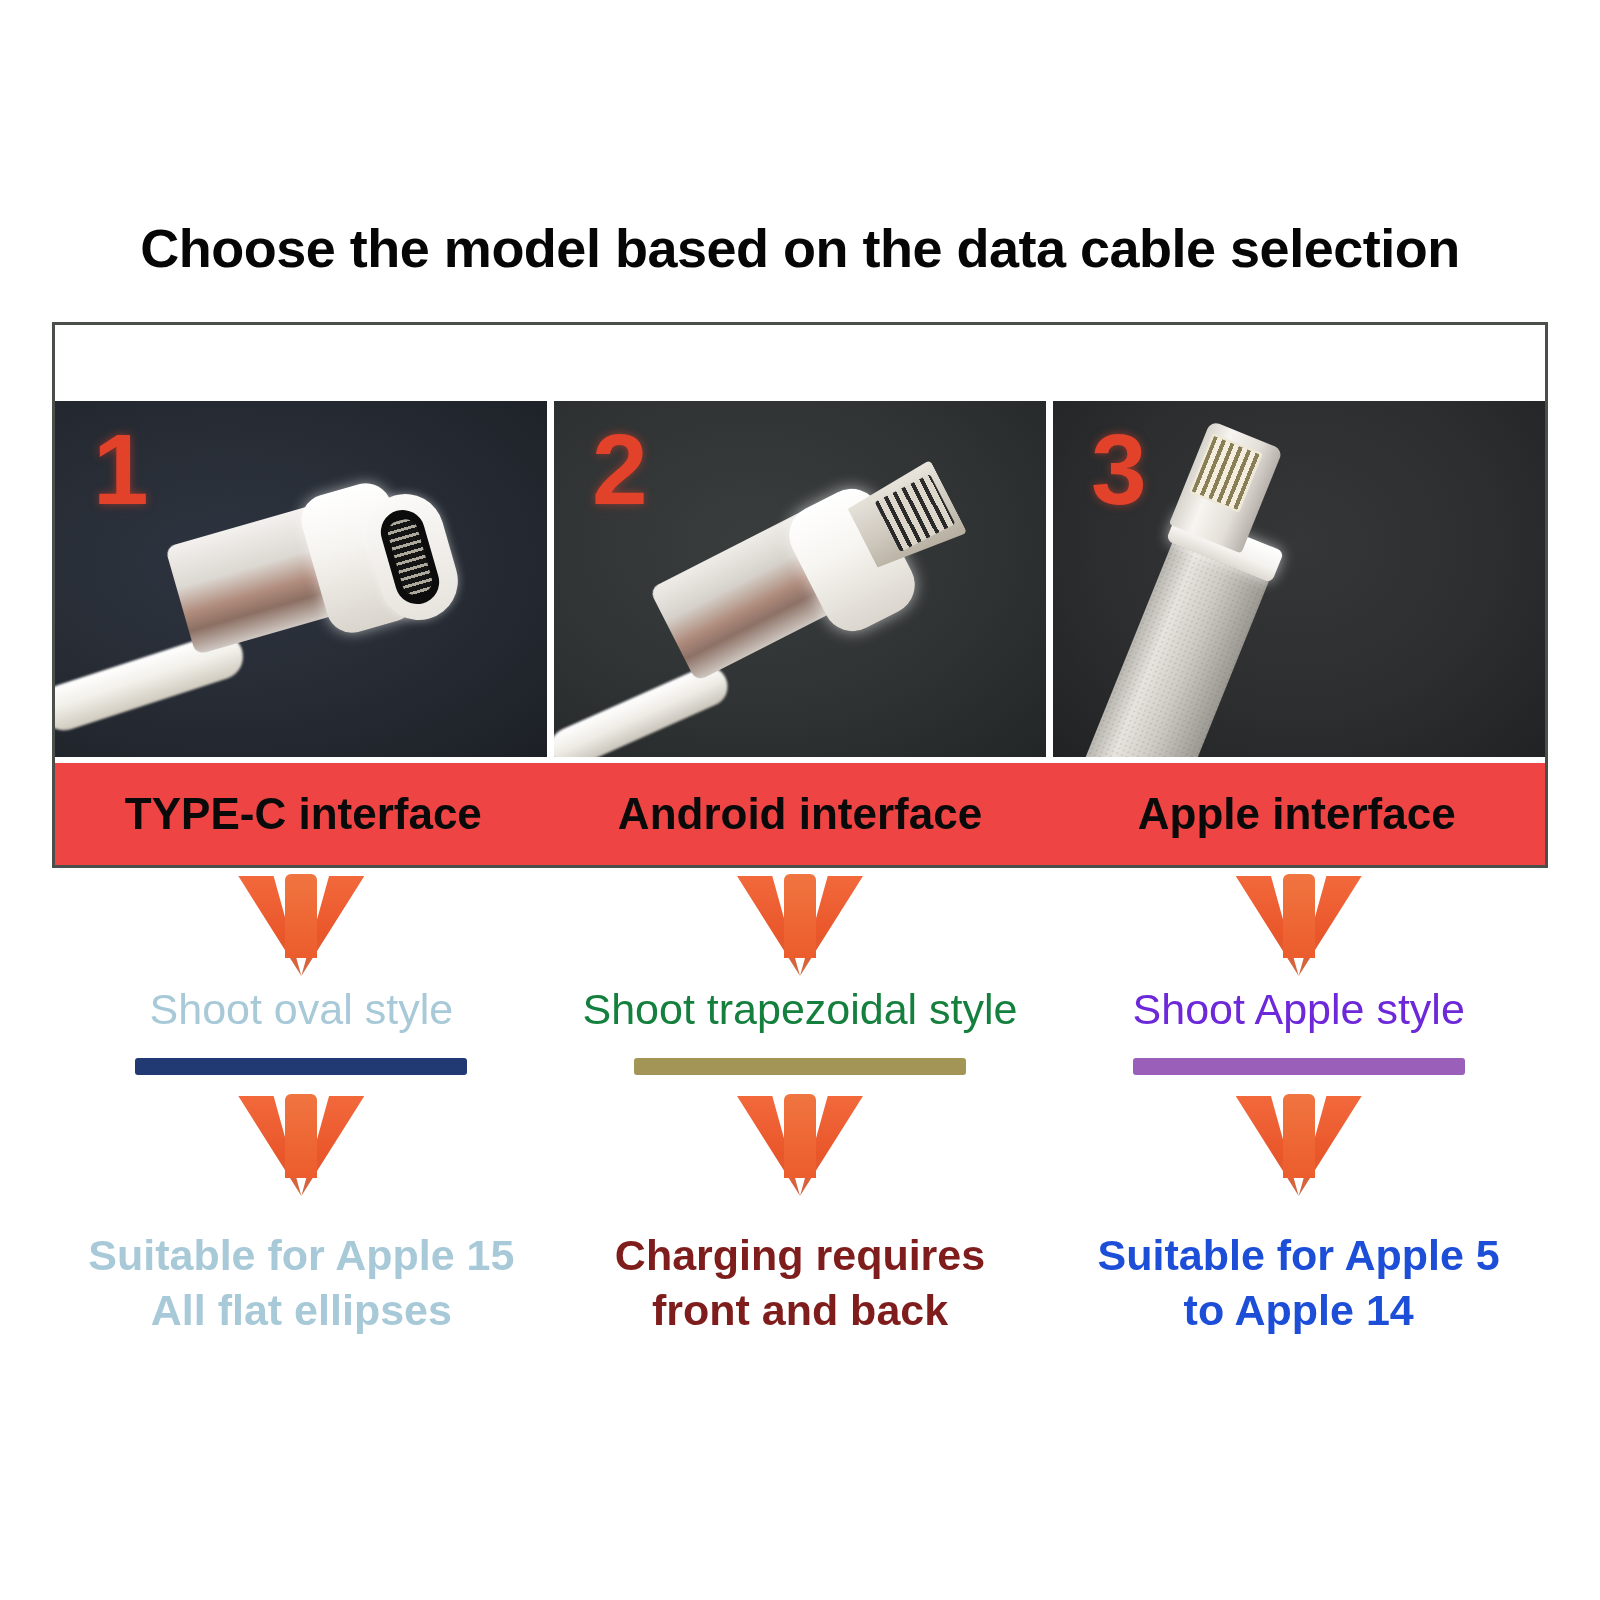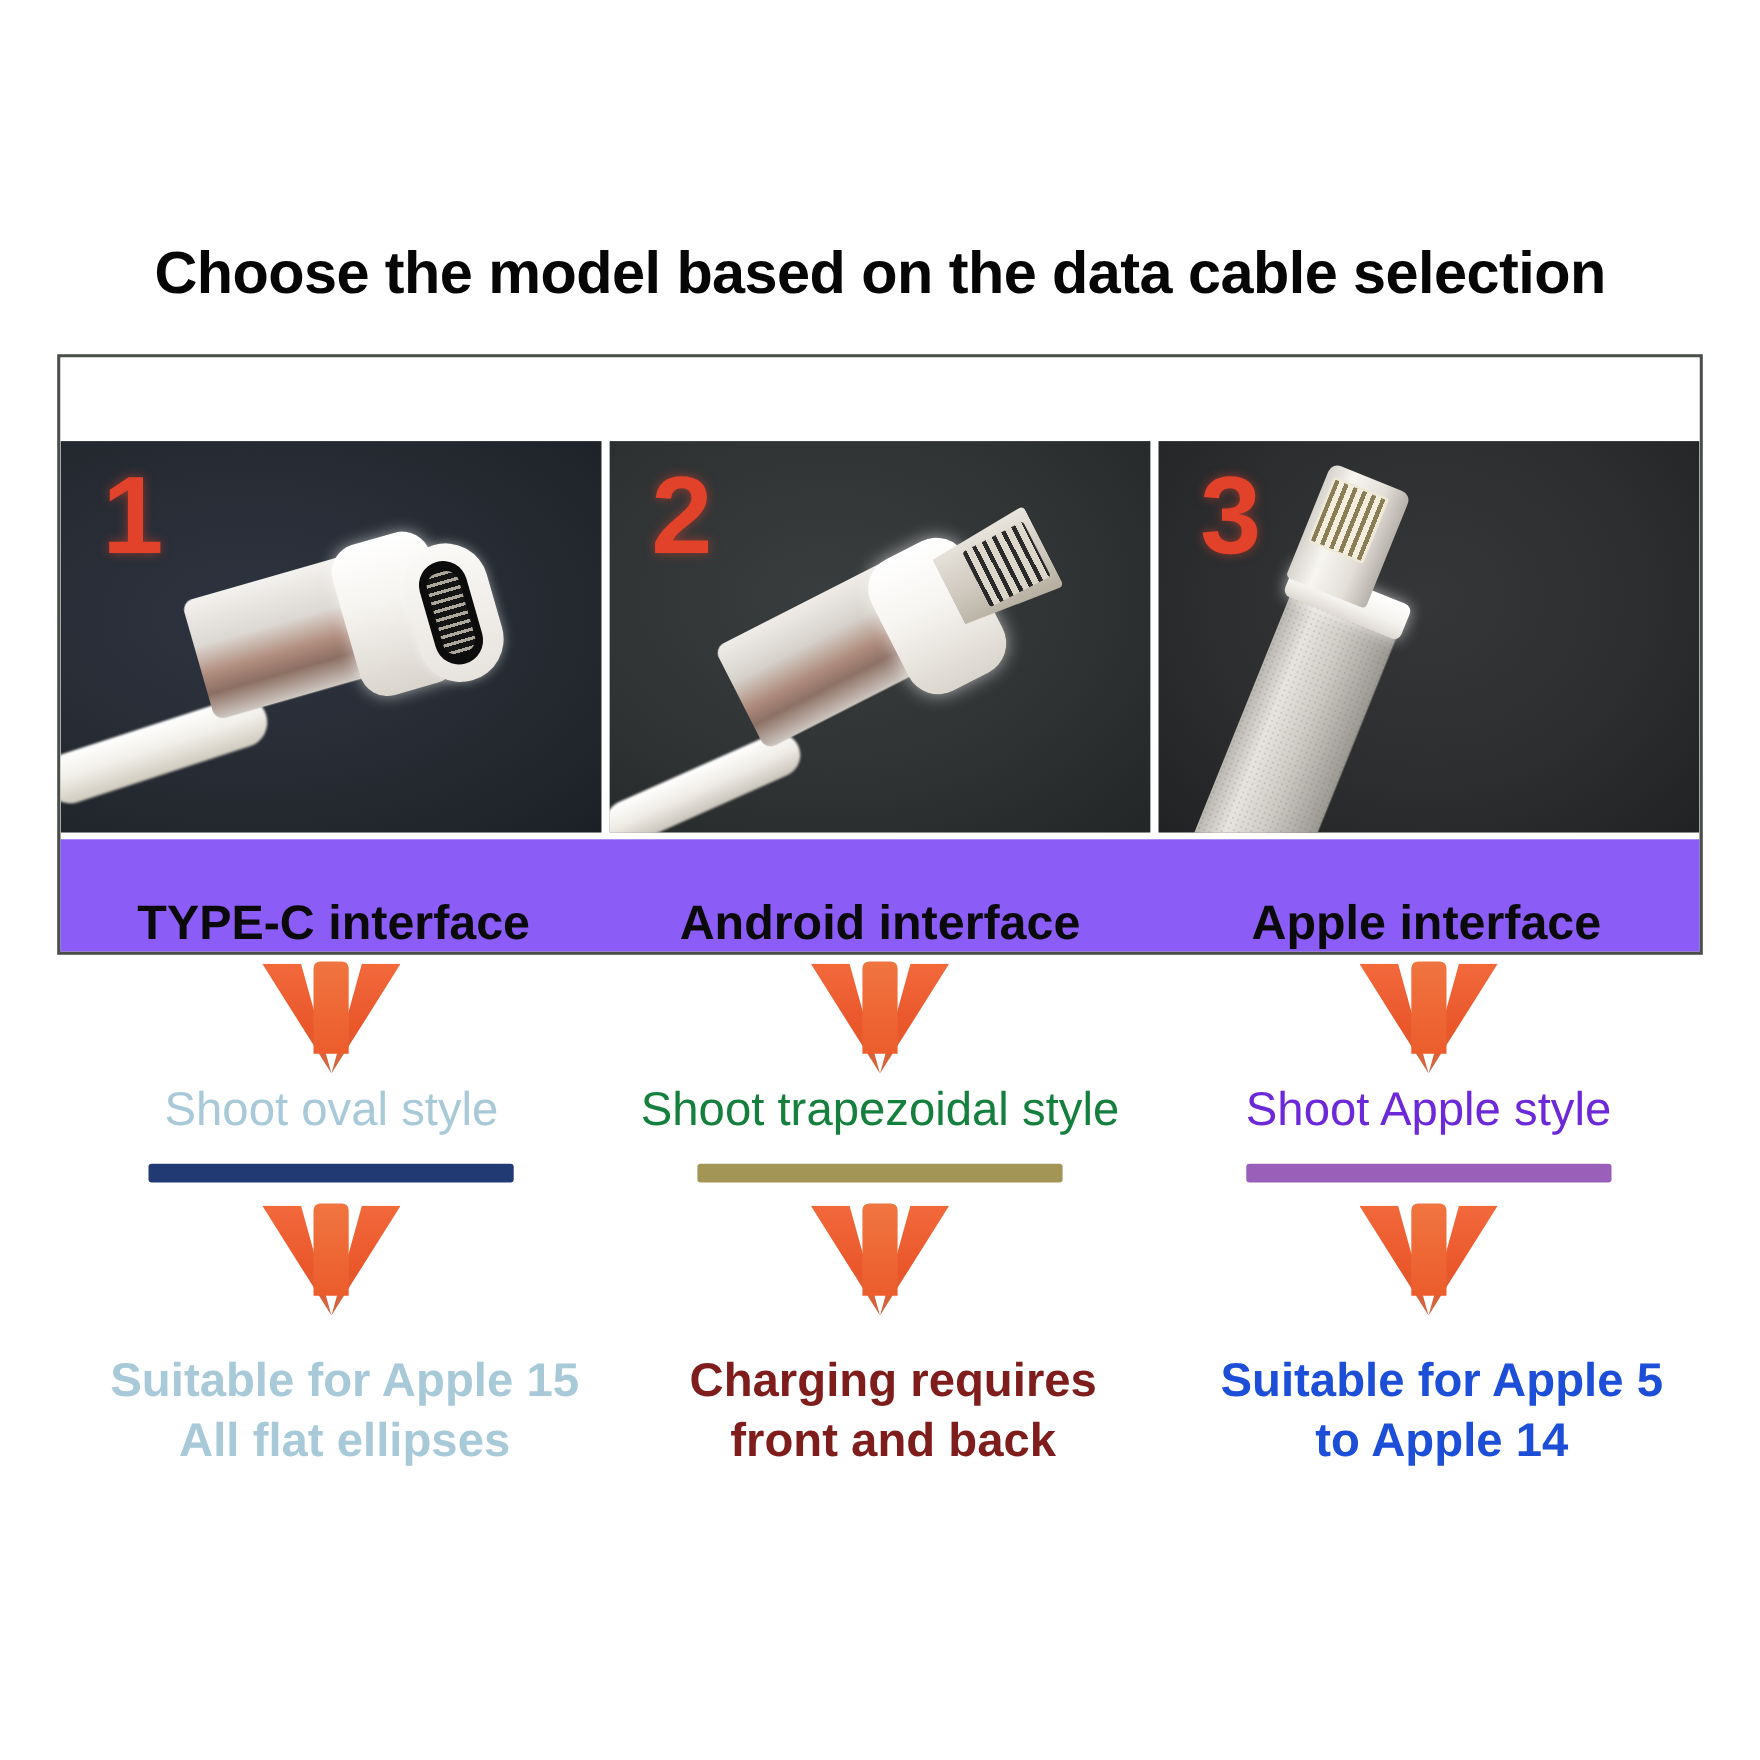--- a/index.html
+++ b/index.html
@@ -268,22 +268,22 @@
   }
 
   
   .labels-row {
     position: absolute;
     left: 0;
     top: 438px;
     width: 100%;
     height: 102px;
     display: flex;
-    align-items: flex-end;
-    background: #8b5cf6;
+    align-items: center;
+    background: #ef4444;
   }
   .label-cell {
     flex: 1 1 0;
     text-align: center;
     font-size: 44px;
     font-weight: bold;
     color: #0a0a0a;
     white-space: nowrap;
   }
 
@@ -358,21 +358,21 @@
   }
   .bar {
     width: 332px;
     height: 17px;
     border-radius: 3px;
   }
 
   
   .desc-row {
     position: absolute;
-    left: 64px;
+    left: 52px;
     top: 1228px;
     width: 1496px;
     display: flex;
   }
   .desc-cell {
     flex: 1 1 0;
     text-align: center;
     font-size: 43px;
     font-weight: bold;
     line-height: 1.28;

